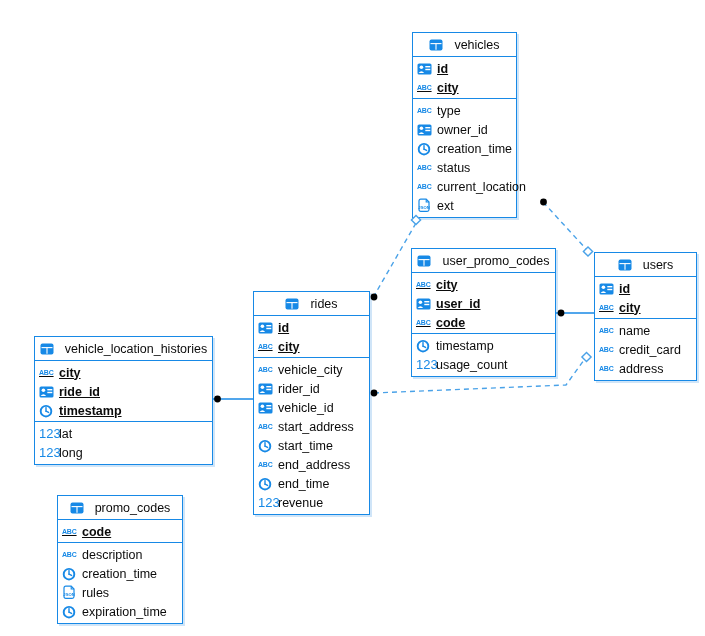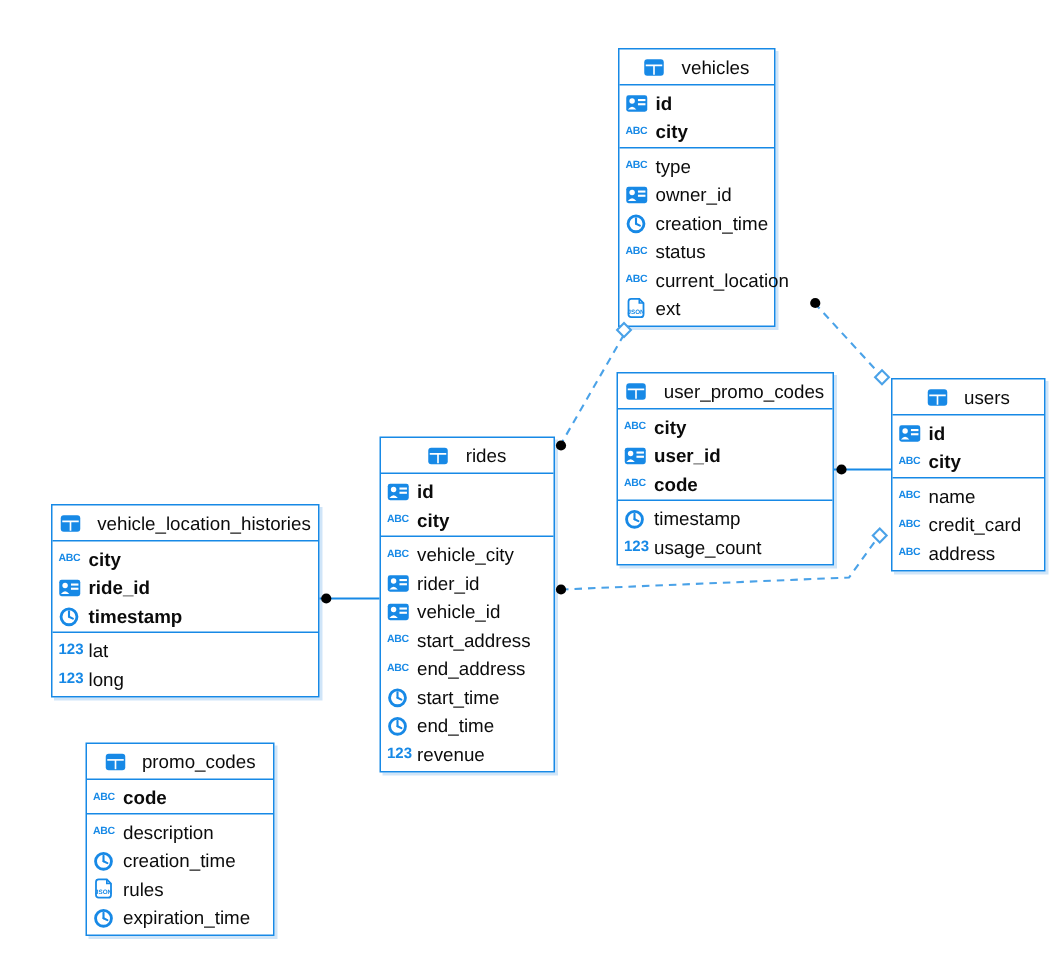--- a/index.html
+++ b/index.html
@@ -20,30 +20,30 @@
     display:flex;align-items:center;justify-content:center;gap:5px;
     height:23px;border-bottom:1.4px solid #1789e6;
     font-size:12.5px;color:#0b0b0b;white-space:nowrap;padding:0 4px;
   }
   .pk-section{padding:2px 0 1px 0;}
   .col-section{border-top:1.4px solid #1789e6;padding:2px 0 2px 0;}
   .col-row{
     display:flex;align-items:center;height:19px;padding:0 5px 0 4px;
     font-size:12.5px;color:#0b0b0b;white-space:nowrap;
   }
-  .col-row.pk{font-weight:bold;}
+  .col-row.pk{font-weight:bold;text-decoration:underline;}
   .type-icon{
     width:17px;min-width:17px;height:15px;margin-right:3px;
     display:flex;align-items:center;justify-content:flex-start;
   }
   .txt-glyph{
     font-size:7px;font-weight:bold;color:#1789e6;letter-spacing:-.2px;
     line-height:15px;font-family:"Liberation Sans",sans-serif;
   }
-  .num-glyph{font-size:10px;font-weight:bold;color:#1789e6;line-height:15px;}
+  .num-glyph{font-size:13px;font-weight:normal;color:#1789e6;line-height:15px;}
 </style>
 </head>
 <body>
 
 <div id="canvas">
     <div class="table-node" style="left: 412px; top: 32px; width: 105px;">
       <div class="table-header">
         <span class="type-icon">
           <svg width="14" height="12" viewBox="0 0 14 12">
             <rect x="0.5" y="0.5" width="13" height="11" rx="2" fill="#1789e6"></rect>
@@ -297,33 +297,33 @@
           <span>vehicle_id</span>
         </div>
         <div class="col-row">
           <span class="type-icon">
             <span class="txt-glyph">ABC</span>
           </span>
           <span>start_address</span>
         </div>
         <div class="col-row">
           <span class="type-icon">
+            <svg width="14" height="14" viewBox="0 0 14 14">
+              <circle cx="7" cy="7.2" r="5.3" fill="none" stroke="#1789e6" stroke-width="1.9"></circle>
+              <line x1="7" y1="7.2" x2="7" y2="3.6" stroke="#1789e6" stroke-width="1.4" stroke-linecap="round"></line>
+              <line x1="7" y1="7.2" x2="9.6" y2="8.4" stroke="#1789e6" stroke-width="1.4" stroke-linecap="round"></line>
+            </svg>
+          </span>
+          <span>start_time</span>
+        </div>
+        <div class="col-row">
+          <span class="type-icon">
             <span class="txt-glyph">ABC</span>
           </span>
           <span>end_address</span>
-        </div>
-        <div class="col-row">
-          <span class="type-icon">
-            <svg width="14" height="14" viewBox="0 0 14 14">
-              <circle cx="7" cy="7.2" r="5.3" fill="none" stroke="#1789e6" stroke-width="1.9"></circle>
-              <line x1="7" y1="7.2" x2="7" y2="3.6" stroke="#1789e6" stroke-width="1.4" stroke-linecap="round"></line>
-              <line x1="7" y1="7.2" x2="9.6" y2="8.4" stroke="#1789e6" stroke-width="1.4" stroke-linecap="round"></line>
-            </svg>
-          </span>
-          <span>start_time</span>
         </div>
         <div class="col-row">
           <span class="type-icon">
             <svg width="14" height="14" viewBox="0 0 14 14">
               <circle cx="7" cy="7.2" r="5.3" fill="none" stroke="#1789e6" stroke-width="1.9"></circle>
               <line x1="7" y1="7.2" x2="7" y2="3.6" stroke="#1789e6" stroke-width="1.4" stroke-linecap="round"></line>
               <line x1="7" y1="7.2" x2="9.6" y2="8.4" stroke="#1789e6" stroke-width="1.4" stroke-linecap="round"></line>
             </svg>
           </span>
           <span>end_time</span>

